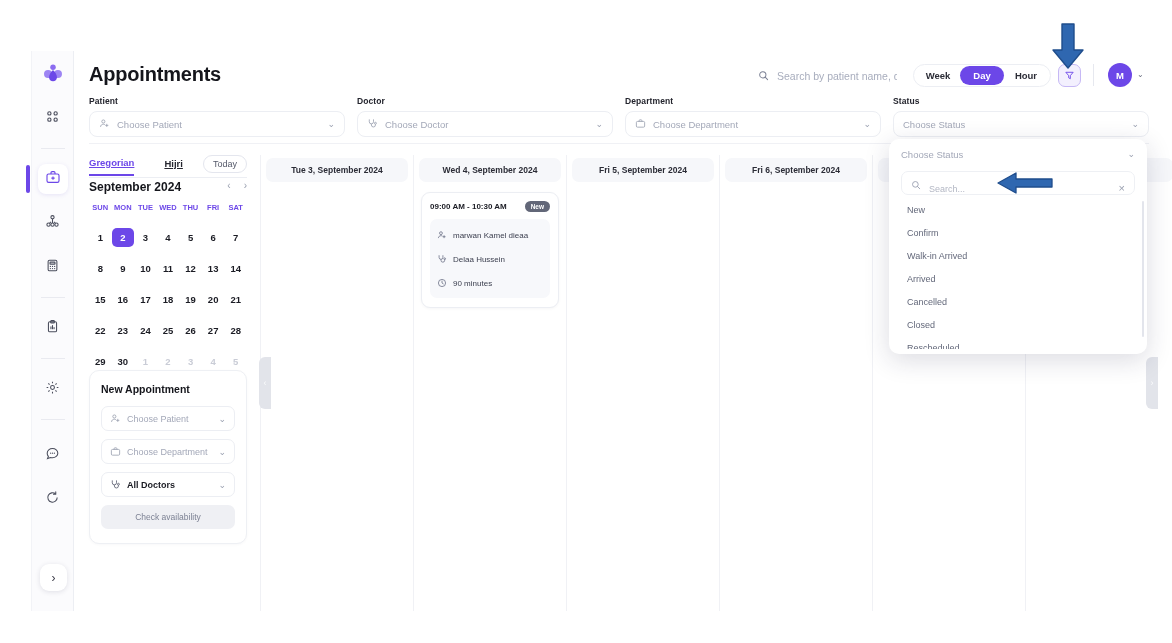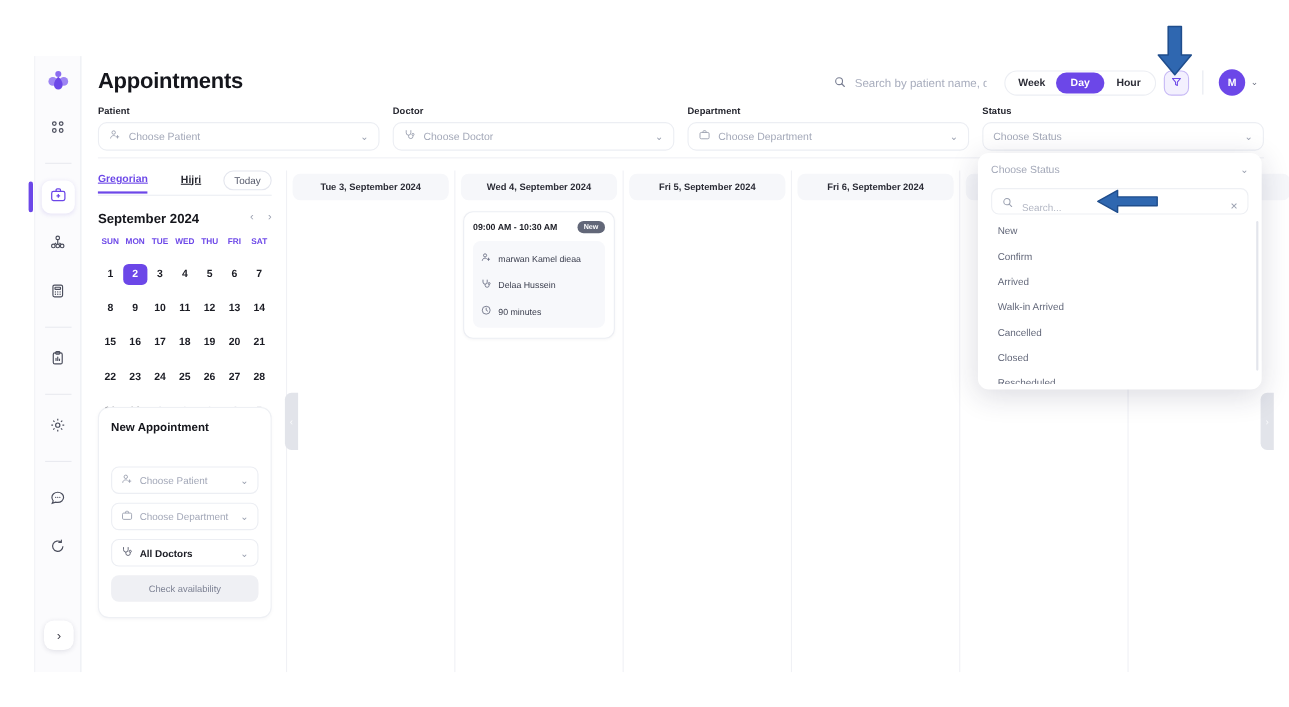--- a/index.html
+++ b/index.html
@@ -105,39 +105,39 @@
   .cal-tab {
     font-size: 9.5px; font-weight: bold; padding-bottom: 6px; cursor: pointer; color: #25262f; text-decoration: underline;
   }
   .cal-tab.active { color: #6c47e8; border-bottom: 2px solid #6c47e8; }
   .cal-tab#tab-greg { margin-right: 30px; }
   .today-btn {
     margin-left: auto; margin-bottom: 4px;
     border: 1px solid #e4e6ee; border-radius: 11px; background: #fff;
     font-size: 9px; color: #55596a; padding: 3px 9px; cursor: pointer;
   }
-  .cal-head { display: flex; align-items: flex-start; margin: 14px 0 9px; }
+  .cal-head { display: flex; align-items: flex-start; margin: 2px 0 9px; }
   .cal-month { font-size: 12px; font-weight: bold; color: #15161c; }
   .cal-nav { margin-left: auto; display: flex; gap: 13px; }
   .cal-nav span { font-size: 10px; color: #9aa0b0; cursor: pointer; }
   .cal-grid { display: grid; grid-template-columns: repeat(7, 1fr); row-gap: 12px; }
   .cal-dow { font-size: 7.5px; font-weight: bold; color: #6c47e8; text-align: center; padding-bottom: 4px; }
   .cal-day {
     font-size: 9.5px; font-weight: bold; color: #1b1c24; text-align: center;
     height: 19px; line-height: 19px; border-radius: 5px; cursor: pointer;
   }
   .cal-day.muted { color: #c9ccd6; }
   .cal-day.sel { background: #6c47e8; color: #fff; }
 
   .newappt {
     position: absolute; left: 89px; top: 370px; width: 158px;
     border: 1px solid #eef0f4; border-radius: 10px; background: #fff;
     padding: 12px 11px 14px; box-shadow: 0 1px 3px rgba(30,30,60,0.03);
   }
-  .newappt h3 { font-size: 10.5px; font-weight: bold; color: #15161c; margin-bottom: 29px; }
+  .newappt h3 { font-size: 10.5px; font-weight: bold; color: #15161c; margin-bottom: 11px; }
   .na-select {
     height: 25px; border: 1px solid #eceef3; border-radius: 7px; background: #fff;
     display: flex; align-items: center; padding: 0 8px; gap: 6px; margin-bottom: 8px; cursor: pointer;
   }
   .na-text { font-size: 9px; color: #a3a8b8; flex: 1; }
   .na-text.filled { color: #1b1c24; font-weight: bold; }
   .check-btn {
     height: 24px; border-radius: 7px; background: #eff0f4; color: #7d8294;
     font-size: 8.5px; display: flex; align-items: center; justify-content: center;
     margin-top: 4px; cursor: pointer; border: none; width: 100%;
@@ -535,22 +535,22 @@
             <path d="M15.6 15.6L21 21" stroke-linecap="round"></path>
         </svg>
       </span>
       <input value="" placeholder="Search..." style="">
       <span style="font-size:11px;color:#9aa0b0;cursor:pointer;">×</span>
     </div>
     <div class="dd-list" id="dd-list">
       <div class="dd-scroll"></div>
     <div class="dd-item">New</div>
         <div class="dd-item">Confirm</div>
+        <div class="dd-item">Walk-in Arrived</div>
         <div class="dd-item">Arrived</div>
-        <div class="dd-item">Walk-in Arrived</div>
         <div class="dd-item">Cancelled</div>
         <div class="dd-item">Closed</div>
         <div class="dd-item">Rescheduled</div>
       </div>
   </div>
 
   <div class="arrow arrow-down">
     <svg width="36" height="48" viewBox="0 0 36 48">
       <path d="M12 2h12v26h9L18 46 3 28h9V2z" fill="#2f67b0" stroke="#1f4d8c" stroke-width="1.4" stroke-linejoin="round"></path>
     </svg>

